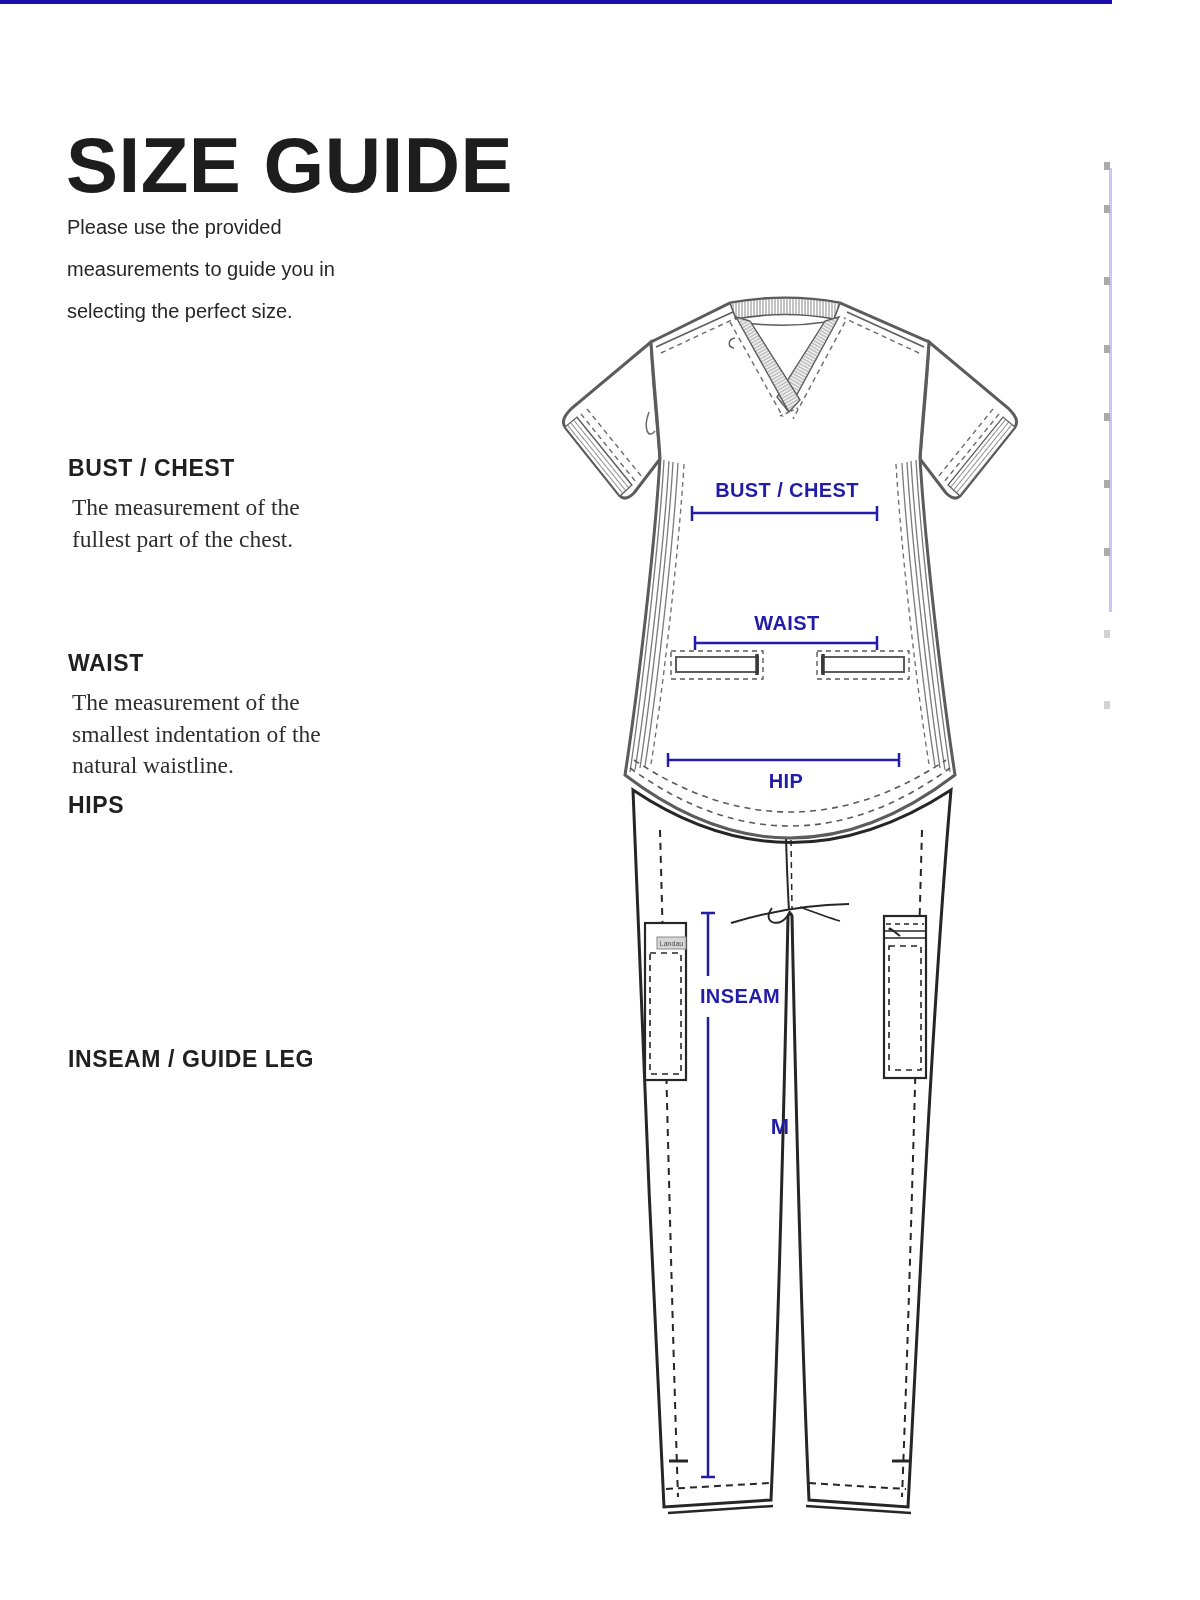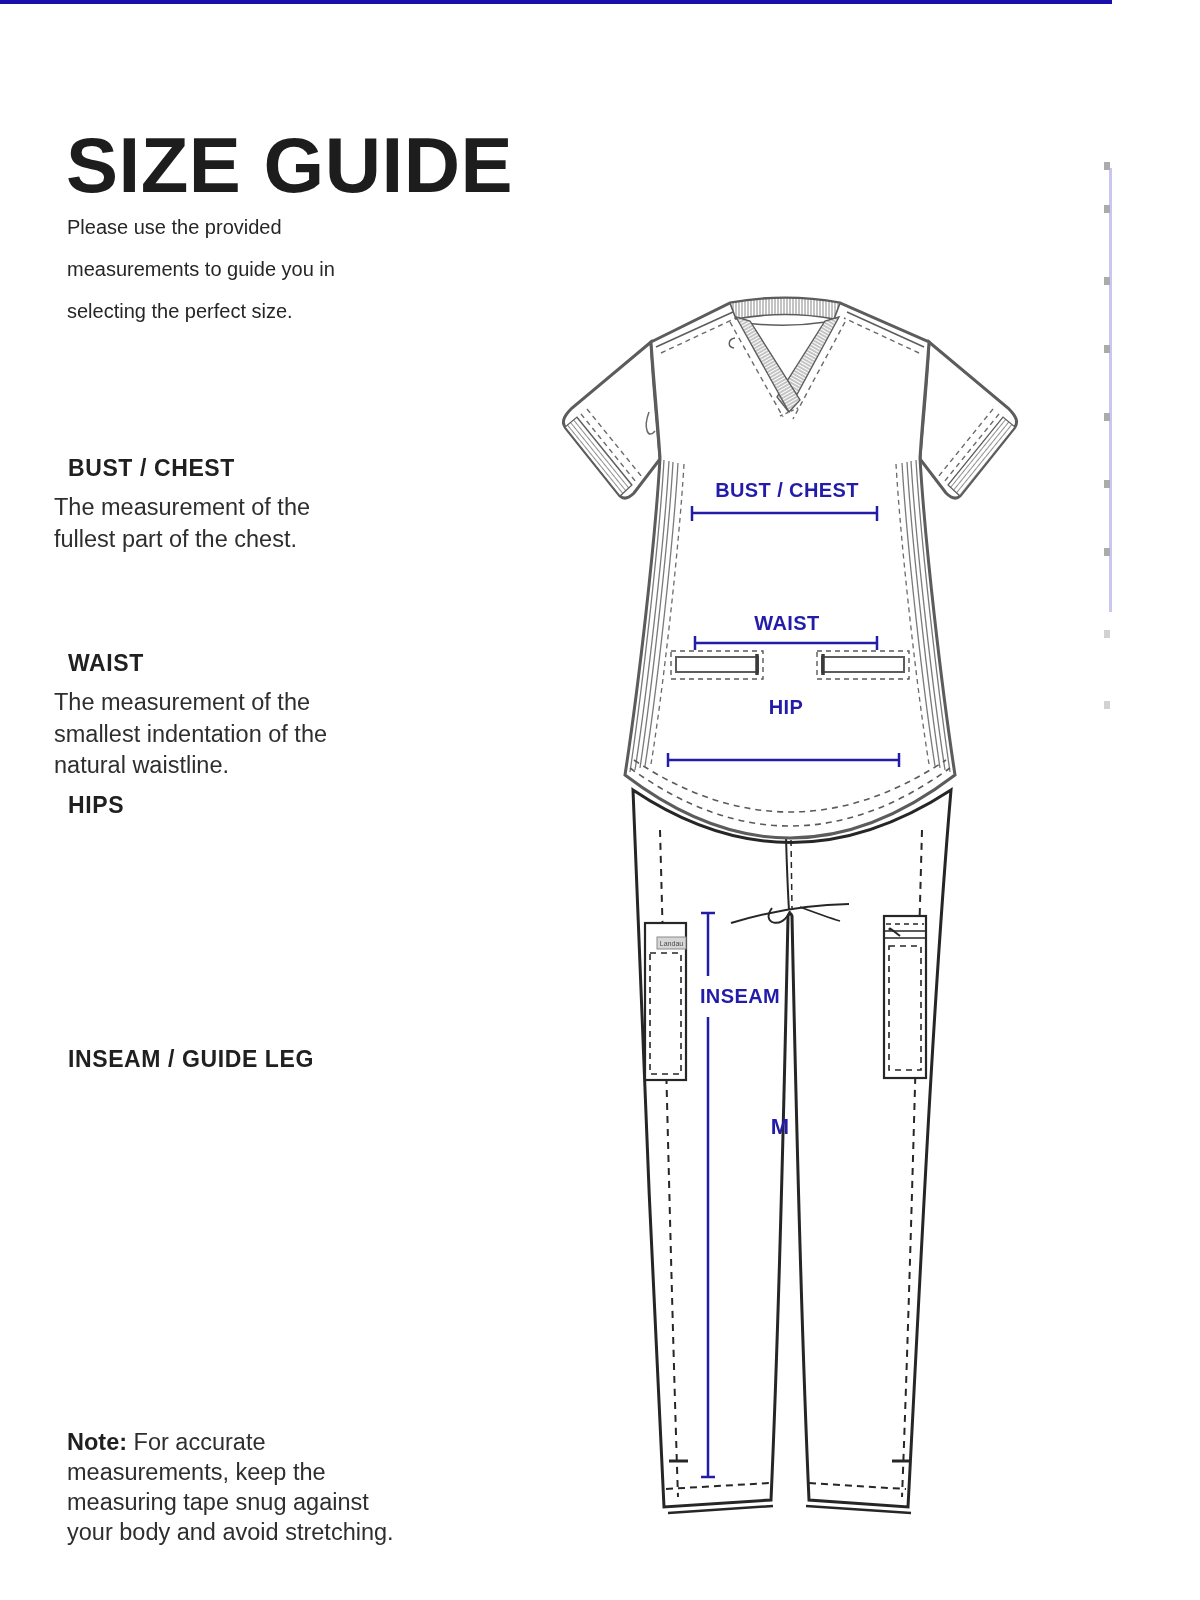--- a/index.html
+++ b/index.html
@@ -5,21 +5,21 @@
   :root{ --accent-blue:#221CA9; --top-border:#1A0FAA; }
   html,body{margin:0;padding:0;background:#fff;}
   .canvas{position:relative;width:1112px;height:1600px;background:#ffffff;overflow:hidden;
           font-family:"Liberation Sans", sans-serif;color:#232323;}
   .abs{position:absolute;}
   .pre{white-space:pre-line;}
   .top-border{left:0;top:0;width:1200px;height:4px;background:var(--top-border);}
   .page-title{left:66px;top:74px;font-size:78px;line-height:1;font-weight:bold;letter-spacing:.5px;color:#1d1d1d;}
   .intro{left:67px;top:186px;font-size:20px;line-height:42px;color:#262626;}
   .sec-head{left:68px;font-size:23px;font-weight:bold;letter-spacing:.6px;color:#202020;}
-  .sec-body{left:54px;font-size:23.5px;line-height:31.5px;color:#2e2e2e;}
+  .sec-body{left:72px;font-size:23.5px;line-height:31.5px;color:#2e2e2e;font-family:Liberation Serif, serif;}
   .note{left:67px;top:1403px;font-size:23.5px;line-height:30px;color:#2e2e2e;}
   .note b{color:#1f1f1f;}
   .m-label{color:var(--accent-blue);font-weight:bold;font-size:20px;letter-spacing:.4px;text-align:center;line-height:1;}
   .m-size{font-size:22px;}
   .brand-tag{color:#4a4a4a;font-weight:normal;font-size:7px;letter-spacing:0;text-align:center;line-height:1;}
   .edge-strip{right:0;top:168px;width:3px;height:444px;background:#c9c7ef;}
   .edge-mark{width:6px;height:8px;background:#ababab;right:2px;}
   .edge-mark.faint{background:#d2d2d2;}
   svg .acc{stroke:var(--accent-blue);}
 </style>
@@ -41,24 +41,20 @@
 
   <div class="abs sec-head" style="top:650px">WAIST</div>
   <div class="abs sec-body pre" style="top:687px">The measurement of the
 smallest indentation of the
 natural waistline.</div>
 
   <div class="abs sec-head" style="top:792px">HIPS</div>
 
   <div class="abs sec-head" style="top:1046px">INSEAM / GUIDE LEG</div>
 
-  <p class="abs note"><b>Note:</b> <span class="pre">For accurate
-measurements, keep the
-measuring tape snug against
-your body and avoid stretching.</span></p>
 
   <svg class="abs" style="left:540px;top:270px" width="520" height="1260" viewBox="540 270 520 1260">
     <defs>
       <pattern id="hatchV" width="3" height="8" patternUnits="userSpaceOnUse">
         <rect width="3" height="8" fill="#ffffff"></rect>
           <line x1="1" y1="0" x2="1" y2="8" stroke="#878787" stroke-width="1"></line>
       </pattern>
       <pattern id="hatchL" width="3" height="8" patternUnits="userSpaceOnUse" patternTransform="rotate(60)">
         <rect width="3" height="8" fill="#ffffff"></rect>
           <line x1="1" y1="0" x2="1" y2="8" stroke="#8a8a8a" stroke-width="1"></line>
@@ -183,21 +179,21 @@
         <line class="acc" x1="701" y1="913" x2="715" y2="913"></line>
         <line class="acc" x1="708" y1="913" x2="708" y2="976"></line>
         <line class="acc" x1="708" y1="1017" x2="708" y2="1477"></line>
         <line class="acc" x1="701" y1="1477" x2="715" y2="1477"></line>
       </g>
     </g>
   </svg>
 
   <div class="abs m-label" style="left:687px;top:480px;width:200px">BUST / CHEST</div>
   <div class="abs m-label" style="left:692px;top:613px;width:190px">WAIST</div>
-  <div class="abs m-label" style="left:691px;top:697px;width:190px">HIP</div>
+  <div class="abs m-label" style="left:691px;top:771px;width:190px">HIP</div>
   <div class="abs m-label" style="left:680px;top:986px;width:120px">INSEAM</div>
   <div class="abs m-label m-size" style="left:766px;top:1116px;width:28px">M</div>
   <div class="abs brand-tag" style="left:658px;top:940px;width:27px">Landau</div>
 
   <div class="abs edge-strip"></div>
   <div class="abs edge-mark" style="top:162px"></div>
   <div class="abs edge-mark" style="top:205px"></div>
   <div class="abs edge-mark" style="top:277px"></div>
   <div class="abs edge-mark" style="top:345px"></div>
   <div class="abs edge-mark" style="top:413px"></div>

